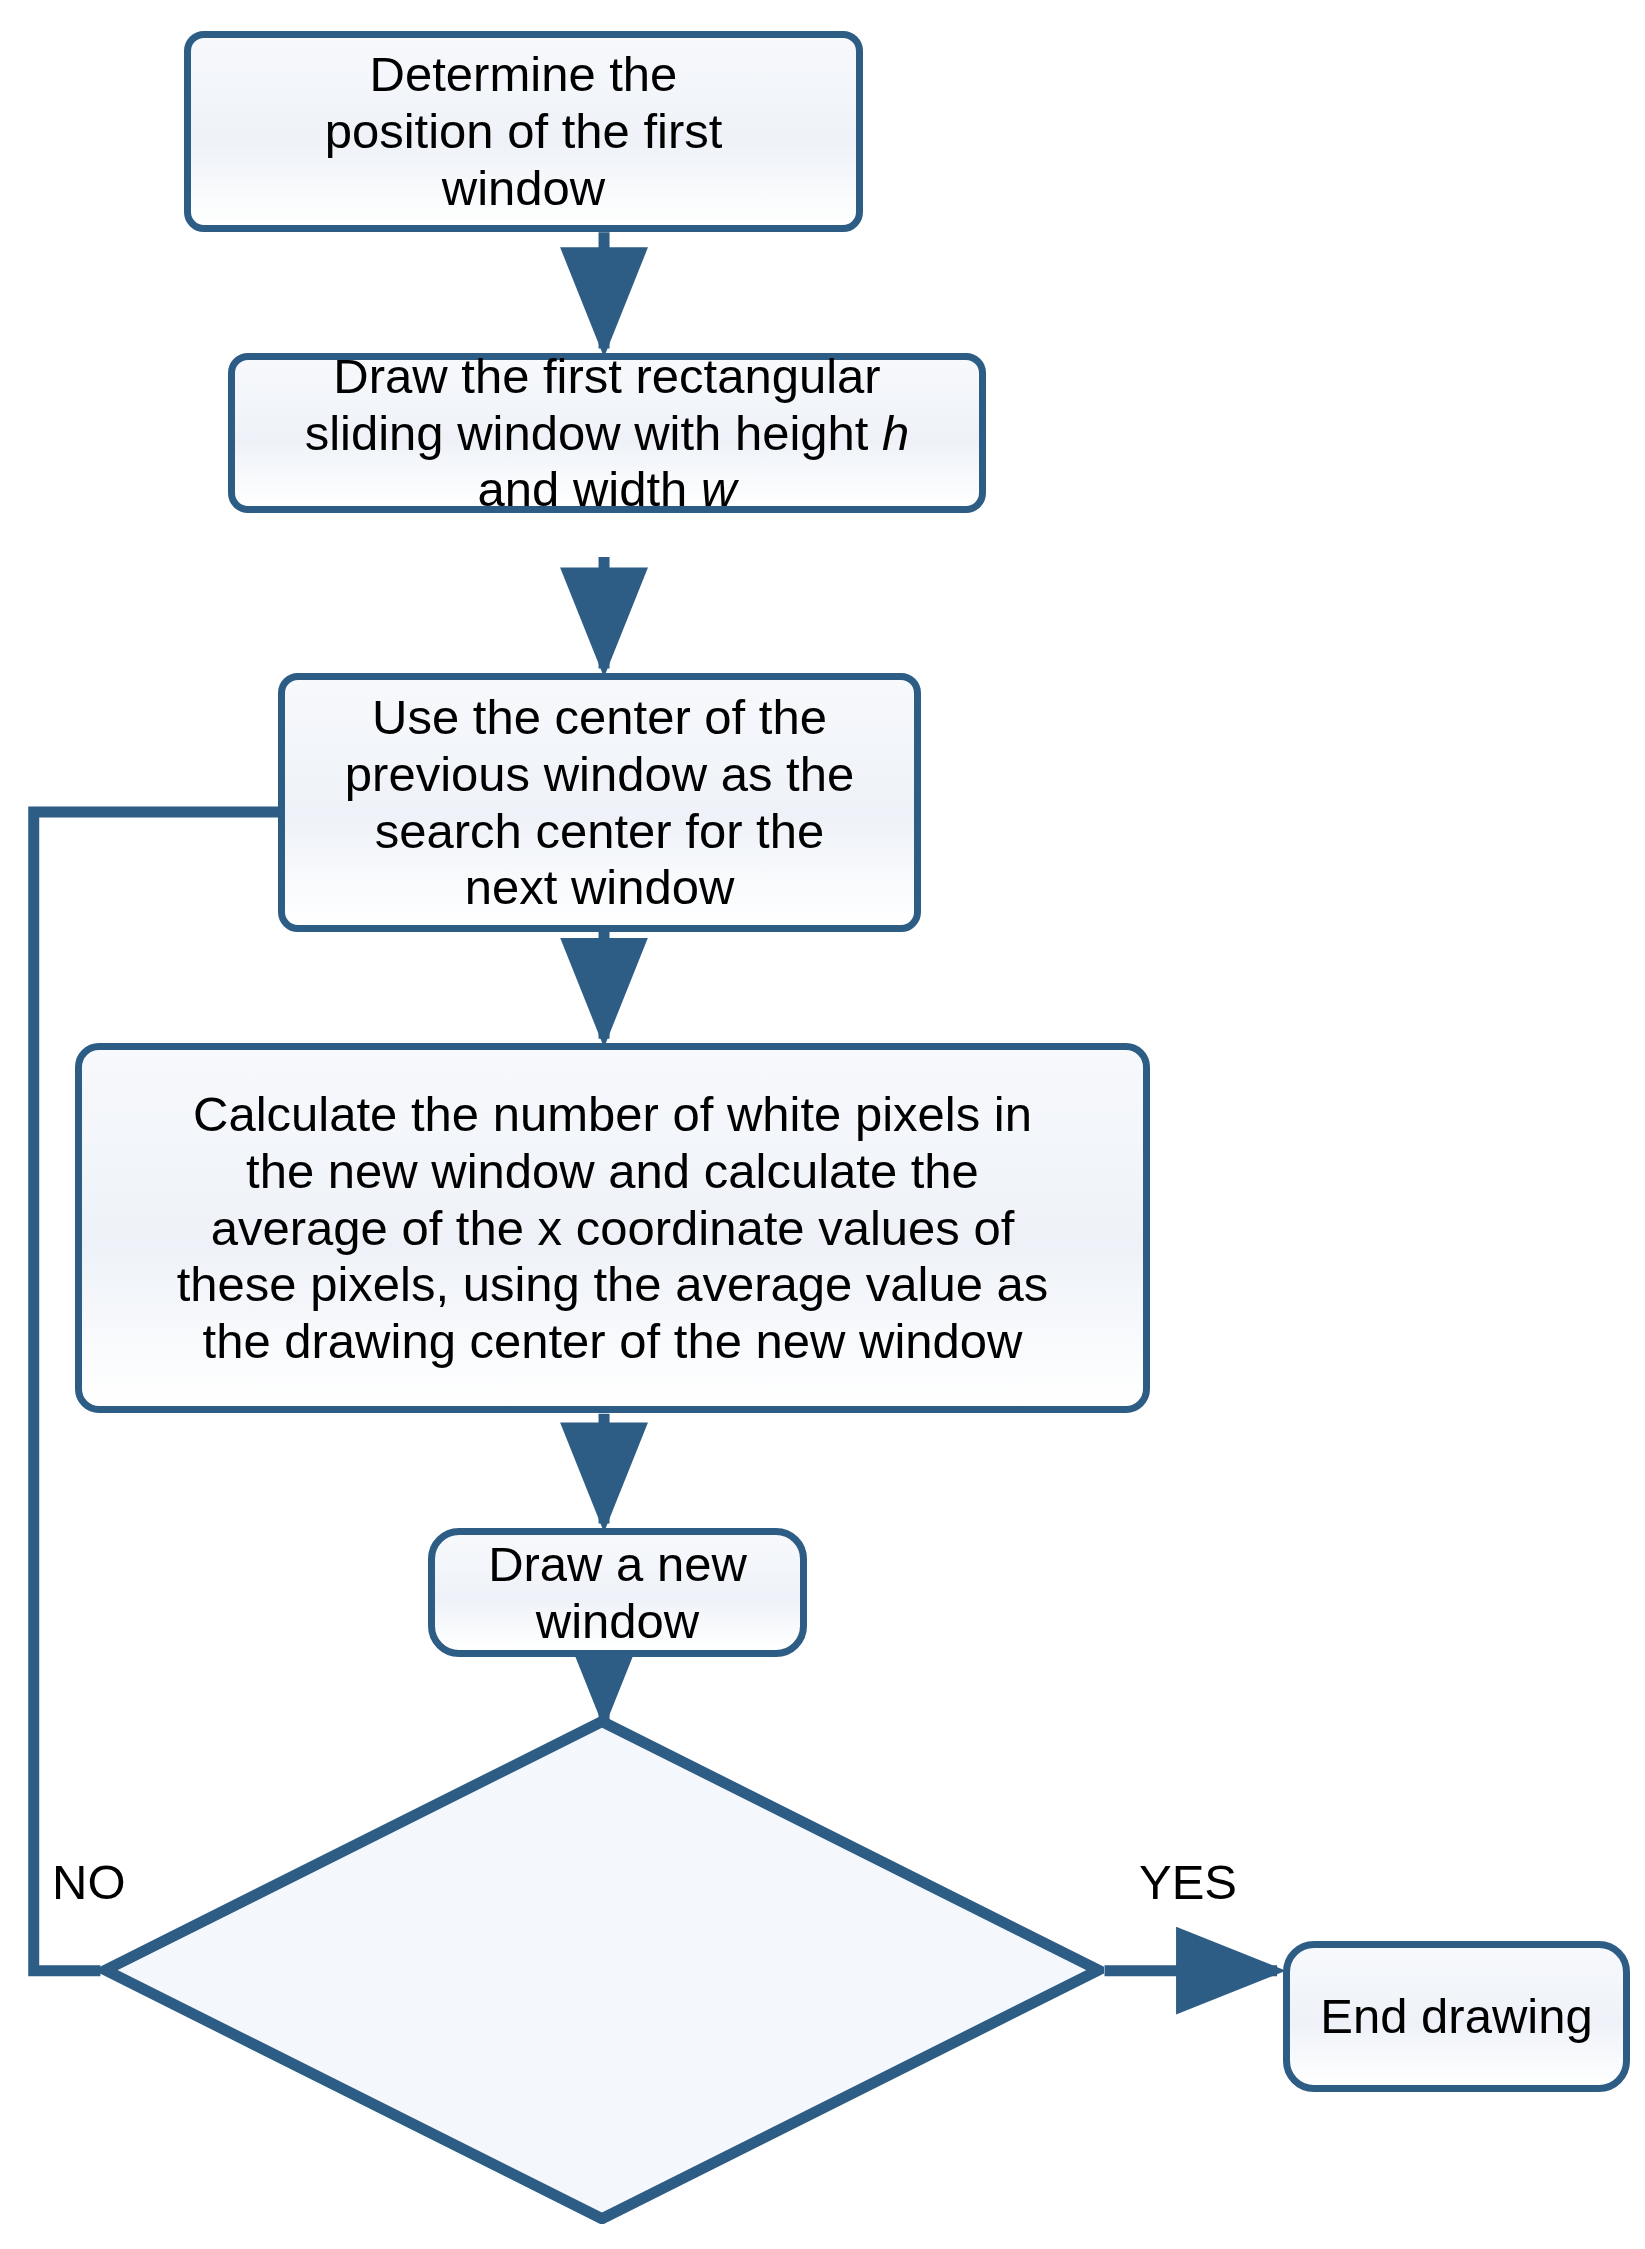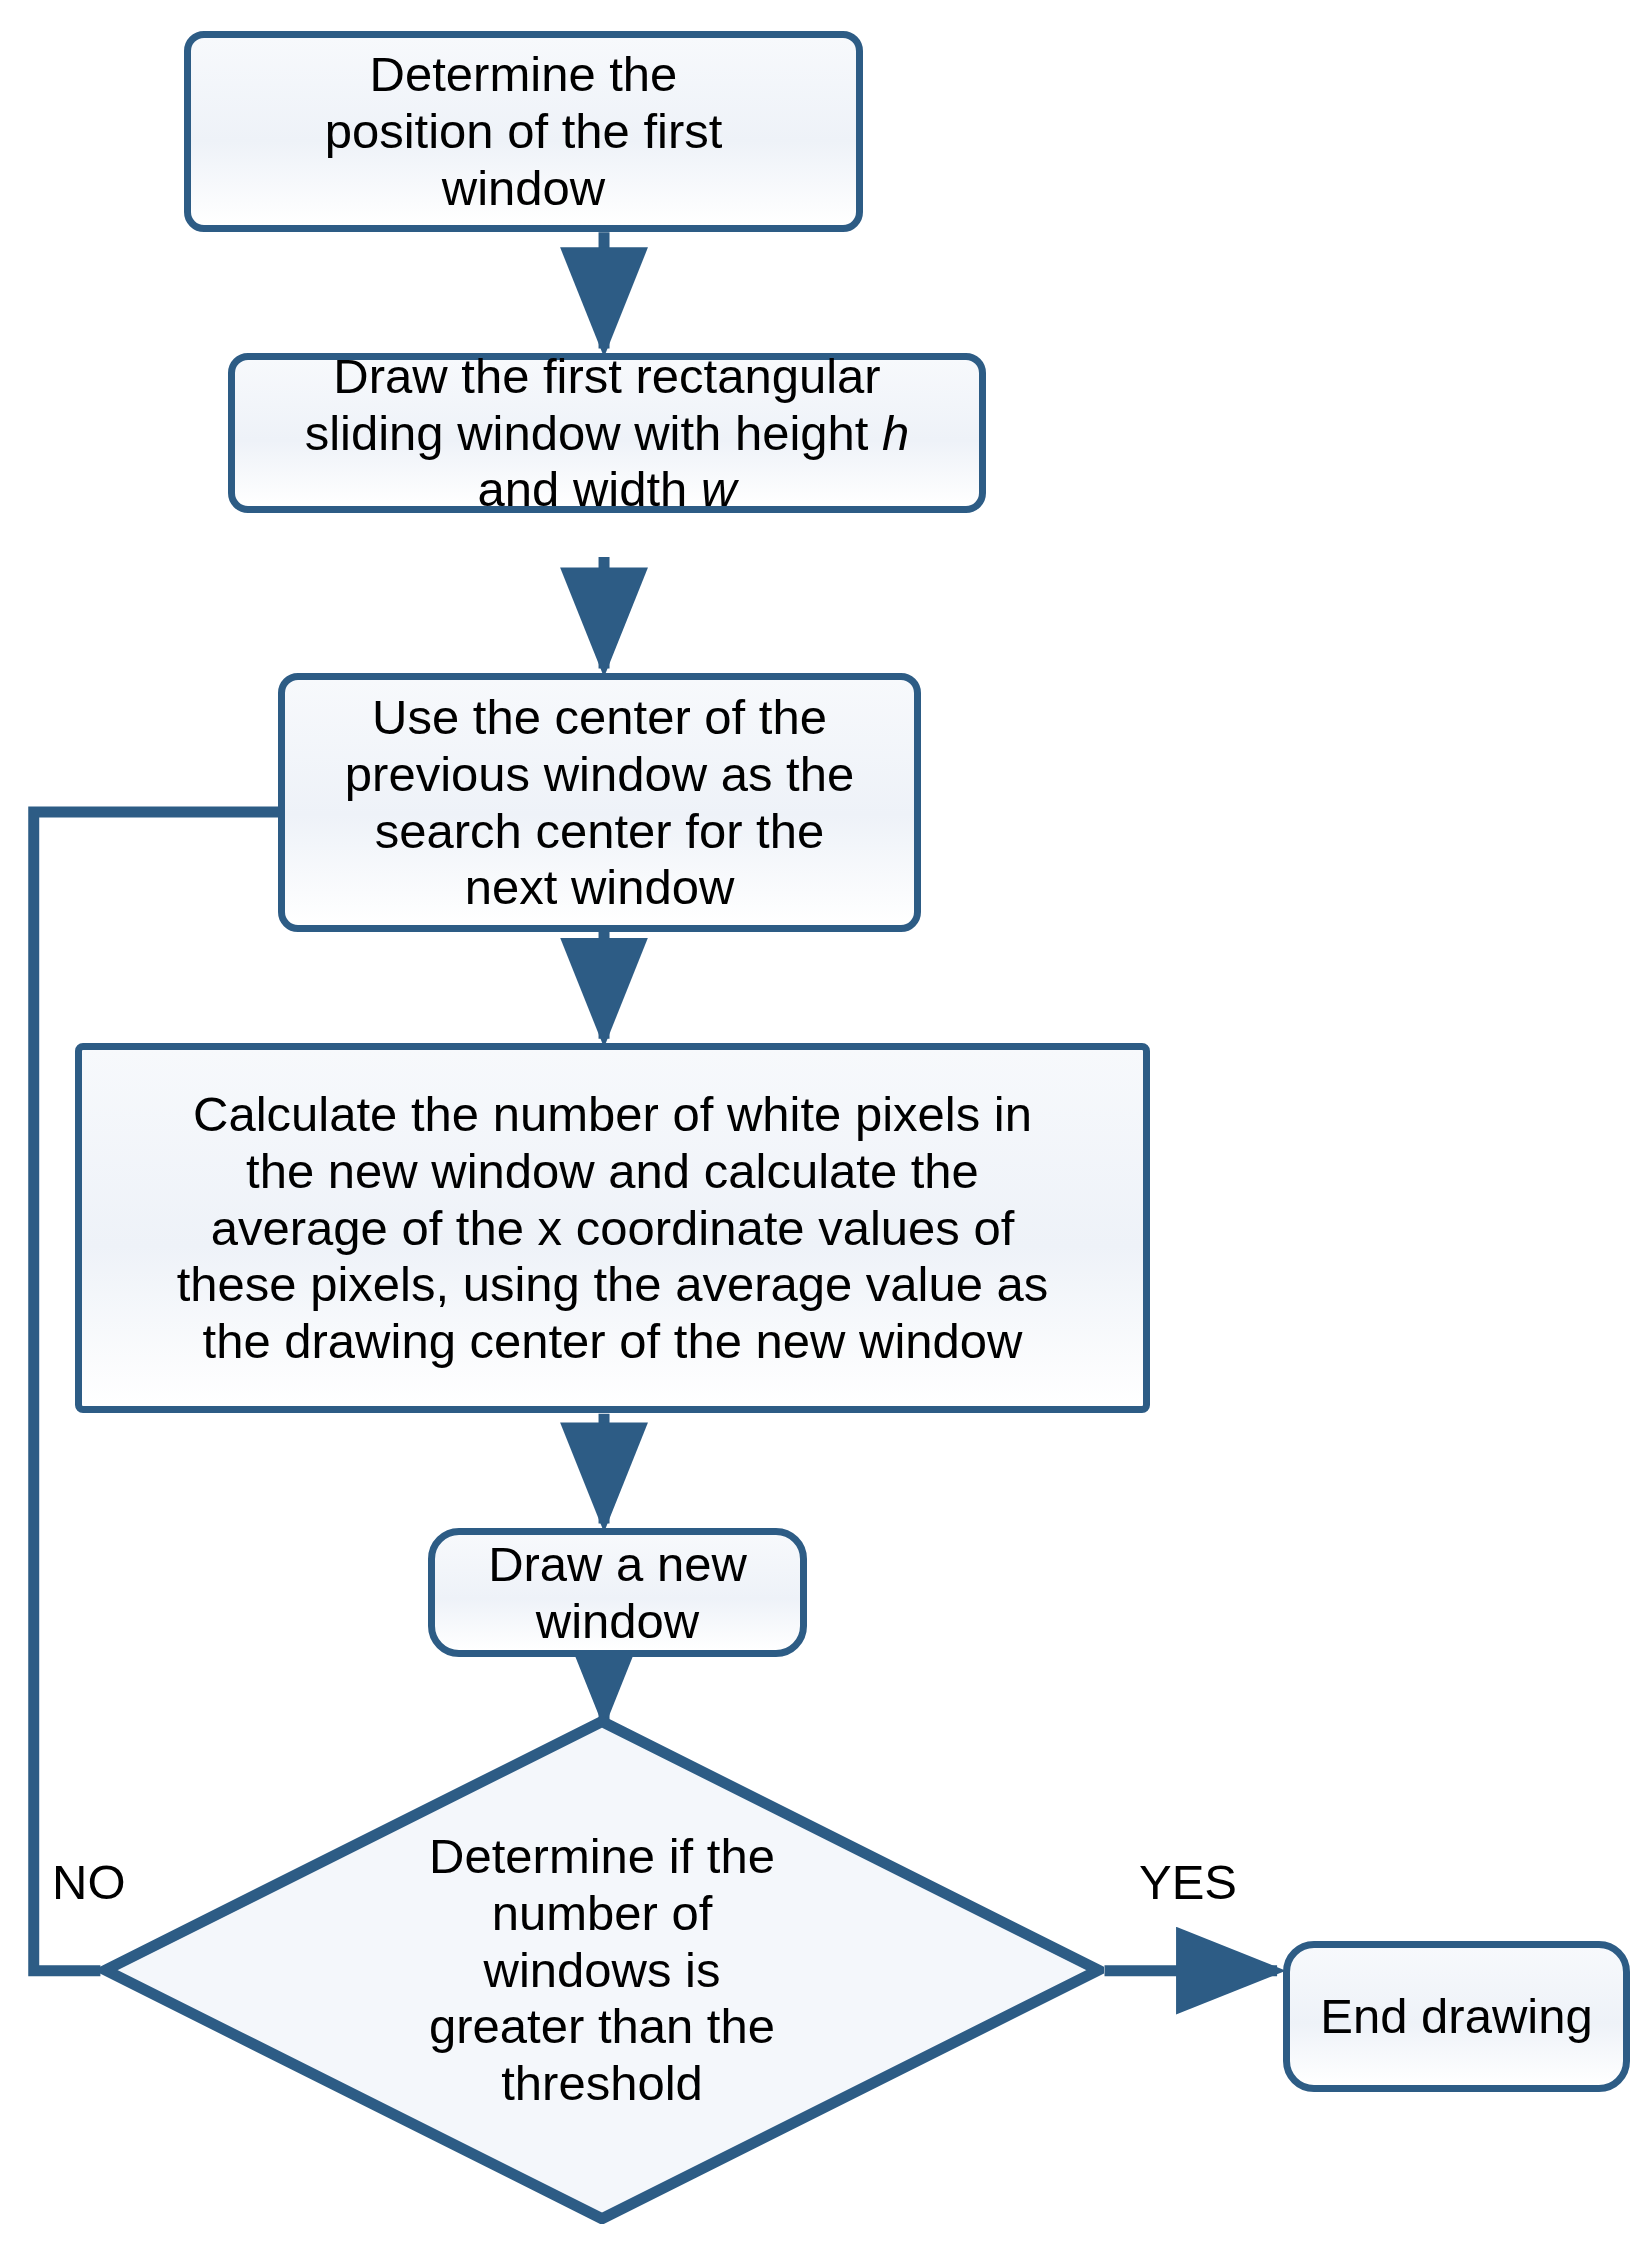--- a/index.html
+++ b/index.html
@@ -30,21 +30,21 @@
   }
   .node .txt {
     display: block;
     width: 108%;
     white-space: pre-line;
   }
   
   #node-determine-position { left: 184px; top: 31px; width: 679px; height: 201px; font-size: 49px; }
   #node-draw-first-window  { left: 228px; top: 353px; width: 758px; height: 160px; font-size: 49px; }
   #node-use-center         { left: 278px; top: 673px; width: 643px; height: 259px; font-size: 49px; }
-  #node-calculate-pixels   { left: 75px;  top: 1043px; width: 1075px; height: 370px; font-size: 49px; border-radius: 8px; }
+  #node-calculate-pixels   { left: 75px;  top: 1043px; width: 1075px; height: 370px; font-size: 49px; border-radius: 24px; }
   #node-draw-new-window    { left: 428px; top: 1528px; width: 379px; height: 129px; font-size: 49px; border-radius: 31px; }
   #node-end-drawing        { left: 1283px; top: 1941px; width: 347px; height: 151px; font-size: 49px; border-radius: 31px; }
 
   
   #node-decision {
     position: absolute;
     left: 100px;
     top: 1716px;
     width: 1004px;
     height: 508px;
@@ -136,25 +136,20 @@
 
   <div class="node" id="node-draw-new-window">
     <span class="txt">Draw a new
 window</span>
   </div>
 
   <div id="node-decision">
     <svg class="diamond-shape" viewBox="0 0 1280 648" preserveAspectRatio="none" xmlns="http://www.w3.org/2000/svg">
       <polygon points="640,7 1273,324 640,641 7,324" fill="#f4f7fb" stroke="#2d5c85" stroke-width="14"></polygon>
     </svg>
-    <span class="diamond-label">Determine if the
-number of
-windows is
-greater than the
-threshold</span>
   </div>
 
   <div class="node" id="node-end-drawing">
     <span class="txt">End drawing</span>
   </div>
 
   <span class="edge-label" id="label-no">NO</span>
   <span class="edge-label" id="label-yes">YES</span>
 
 </div>

